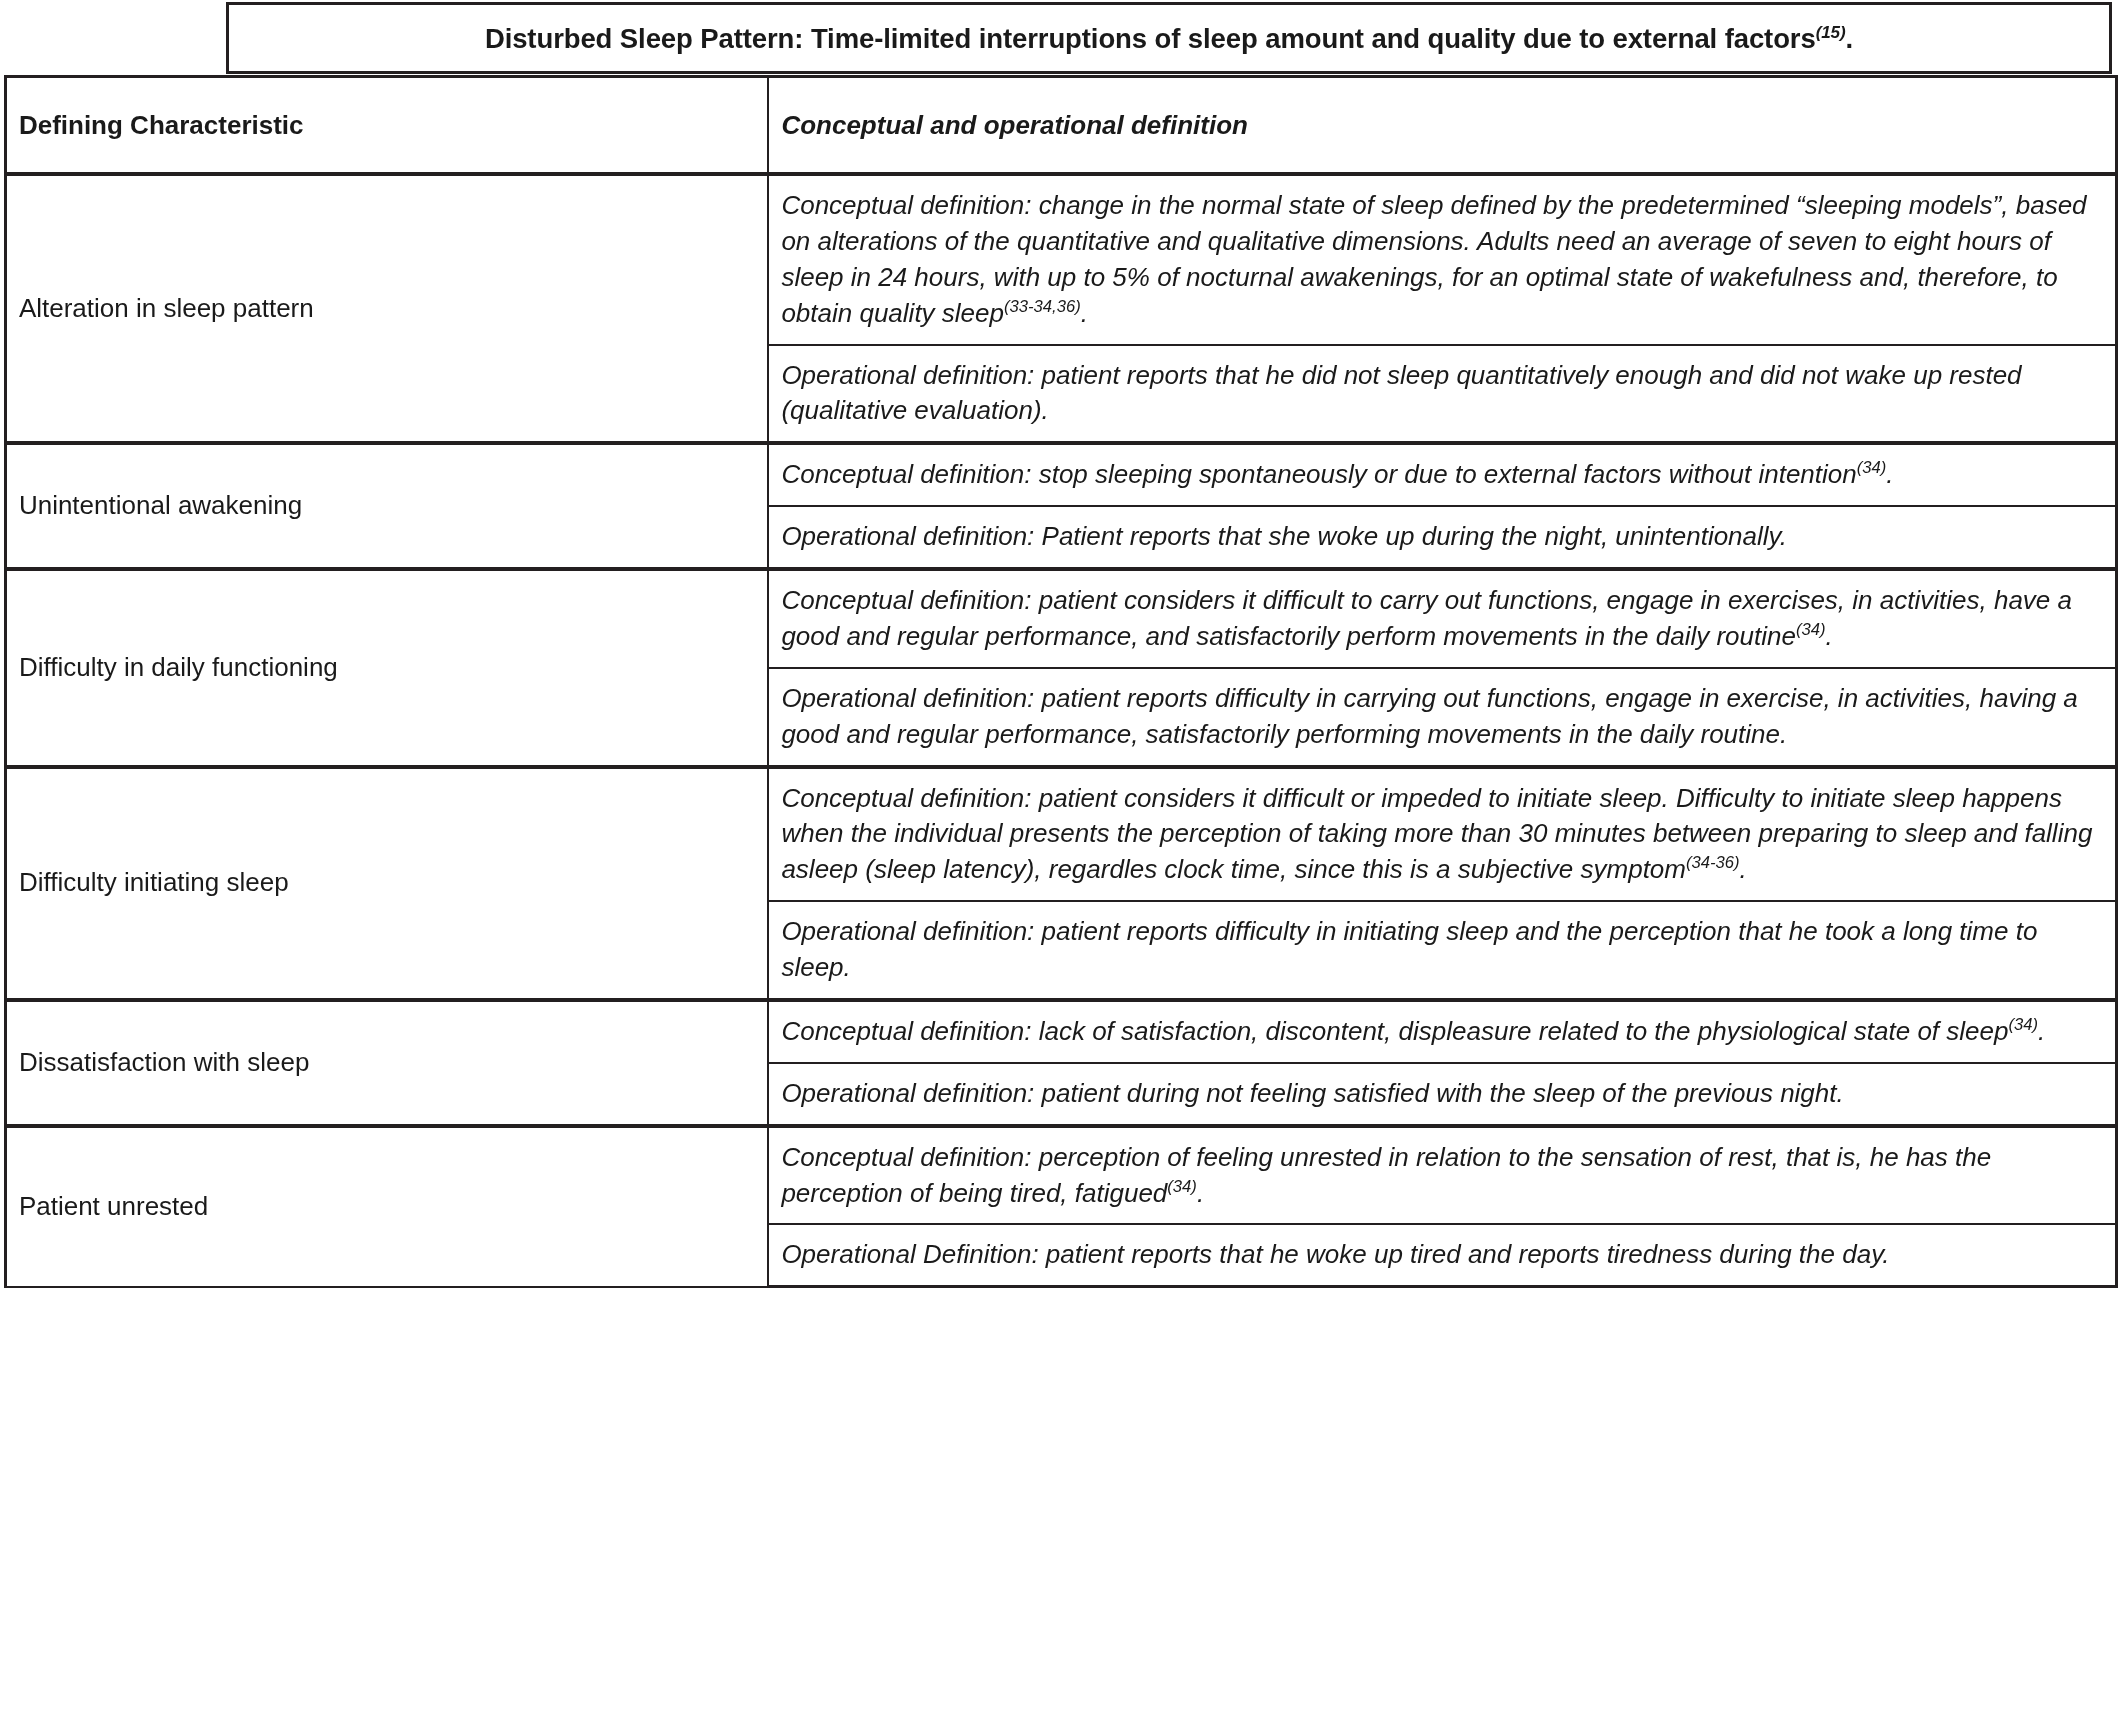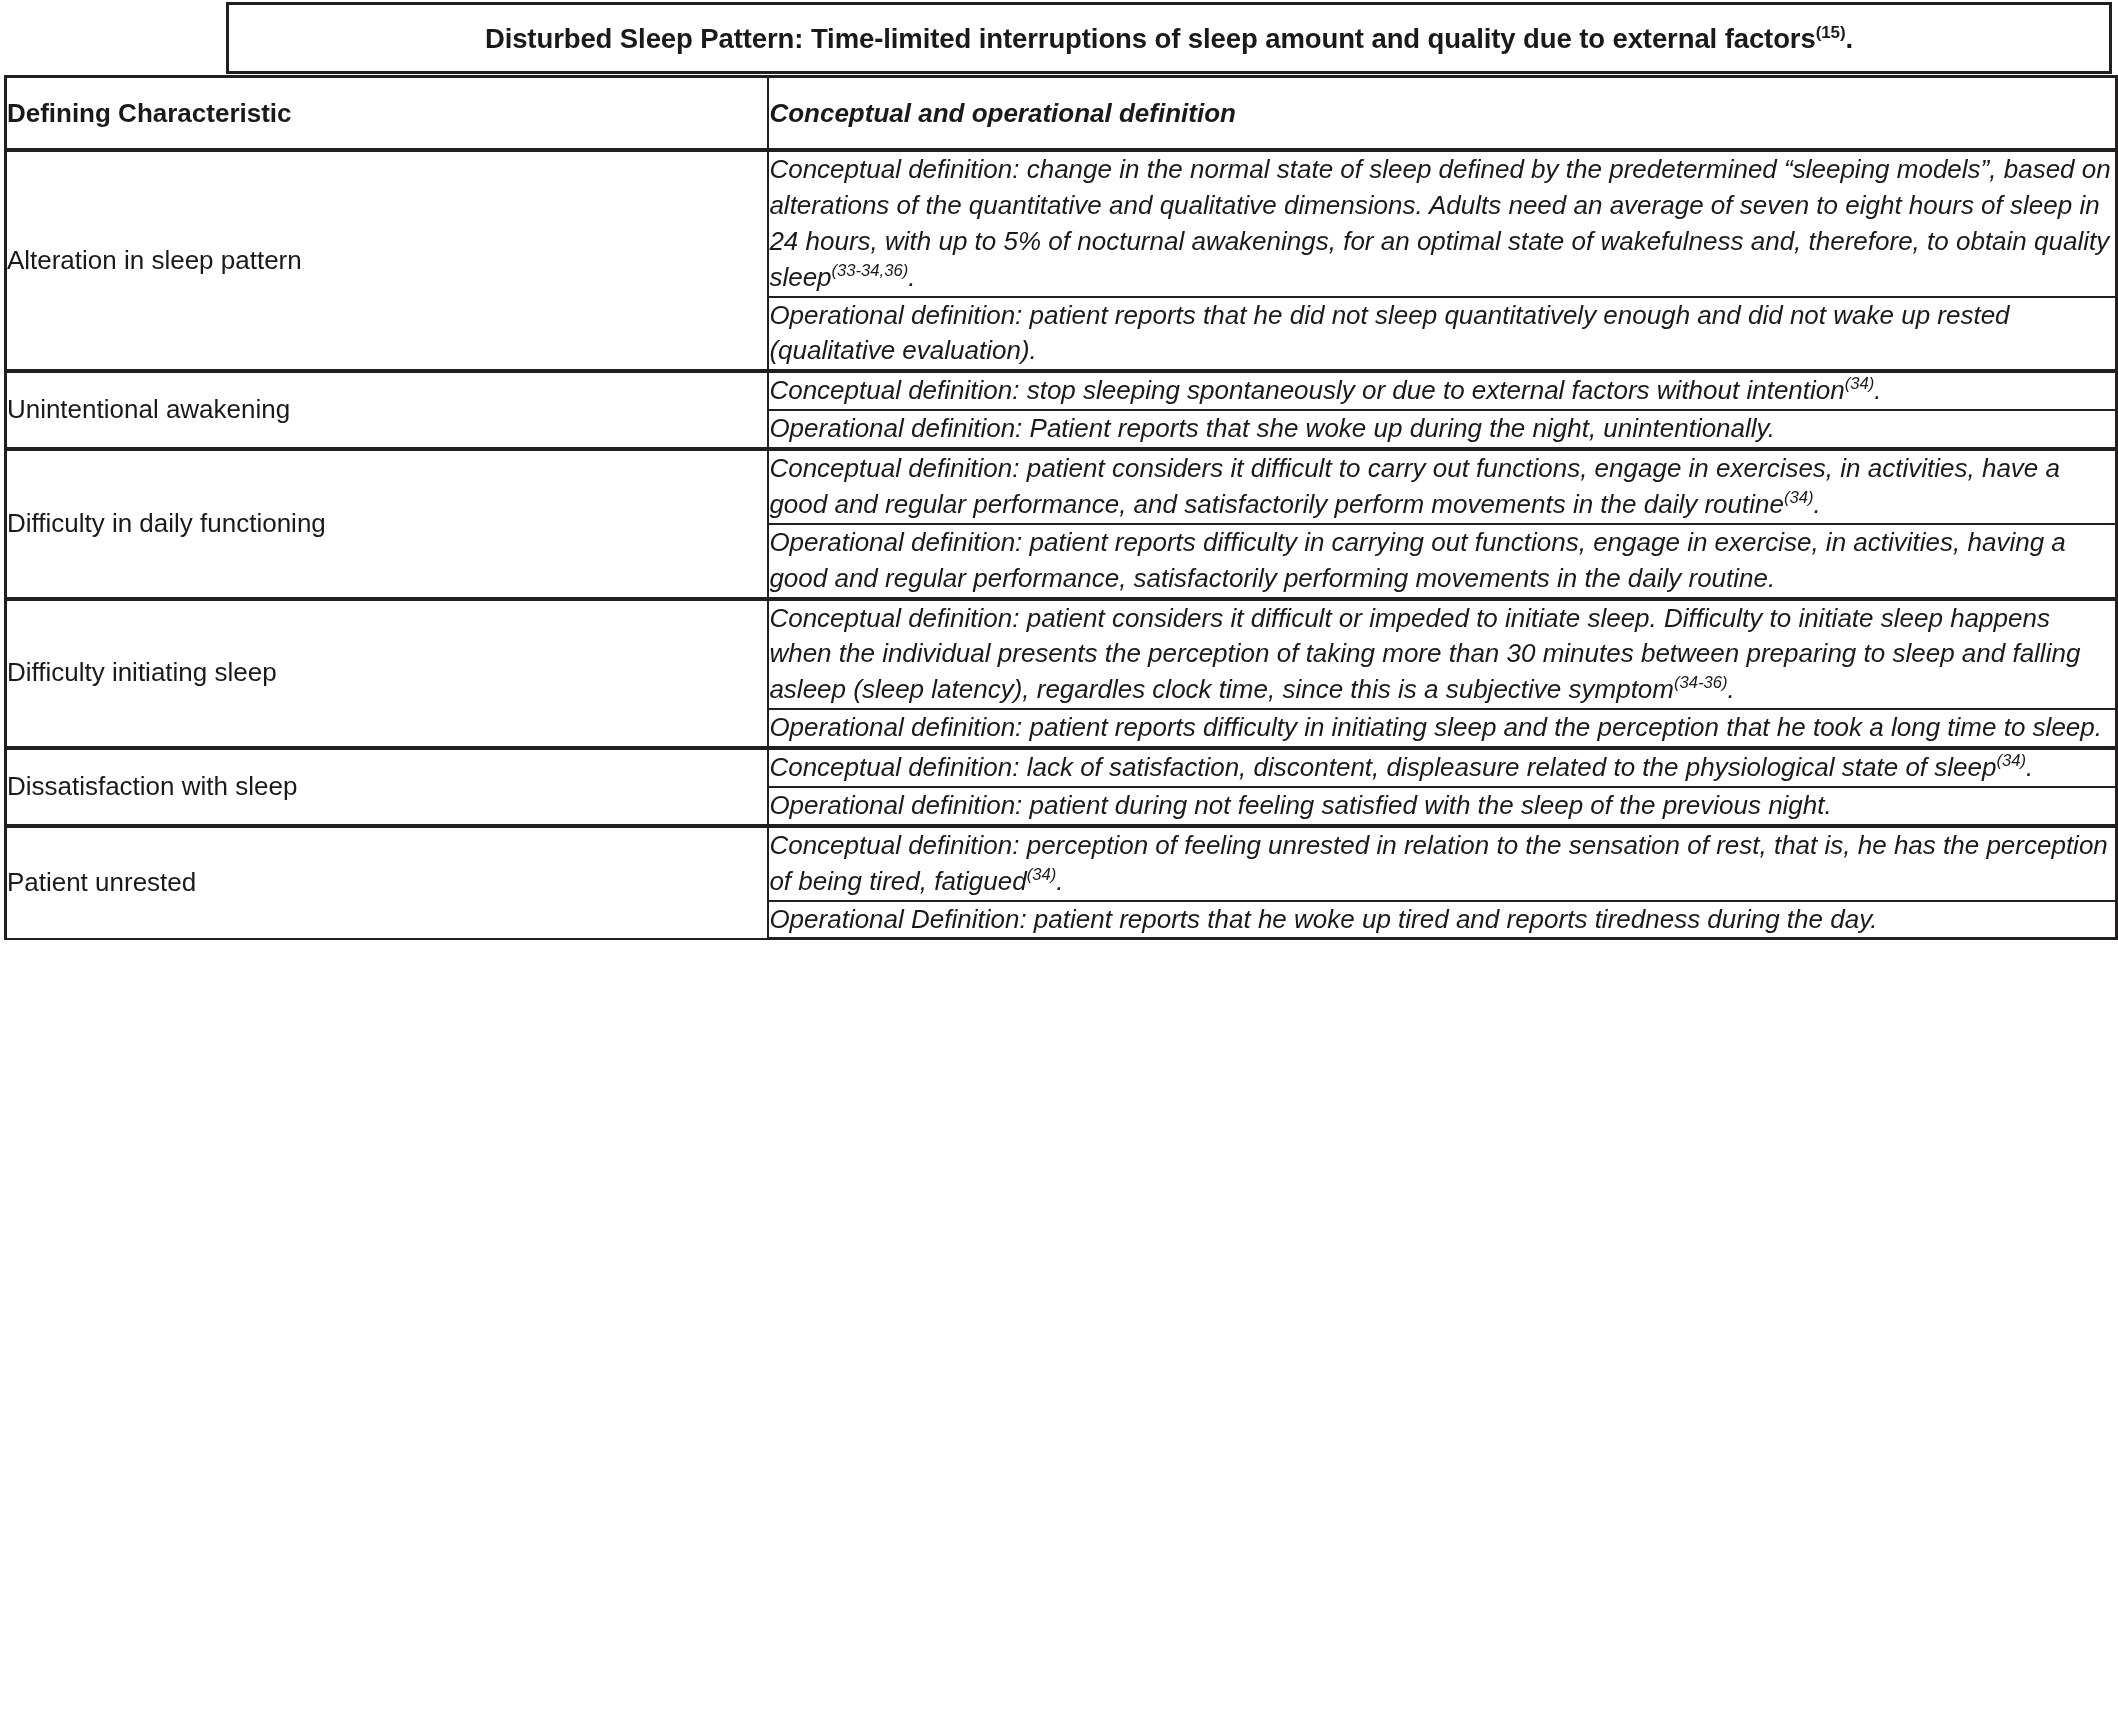--- a/index.html
+++ b/index.html
@@ -41,40 +41,41 @@
     font-weight: bold;
     letter-spacing: -0.1px;
     line-height: 1.2;
     text-align: center;
     white-space: nowrap;
   }
   .title-text sup {
     font-size: 0.62em;
     vertical-align: super;
     line-height: 0;
+    font-style: italic;
   }
 
   
   table.main {
     position: absolute;
     left: 3.9px;
     top: 75px;
     width: 2111px;
     border-collapse: collapse;
     table-layout: fixed;
     background: #ffffff;
   }
   table.main col.c1 { width: 763px; }
   table.main col.c2 { width: 1348px; }
 
   table.main td {
     border: 2.4px solid #231f20;
     vertical-align: middle;
     background: #ffffff;
-    padding: 0;
+    padding: 12px;
   }
 
   
   td.hdr {
     height: 70px;
     padding: 0 15.7px;
     font-size: 26px;
     font-weight: bold;
     vertical-align: middle;
   }

